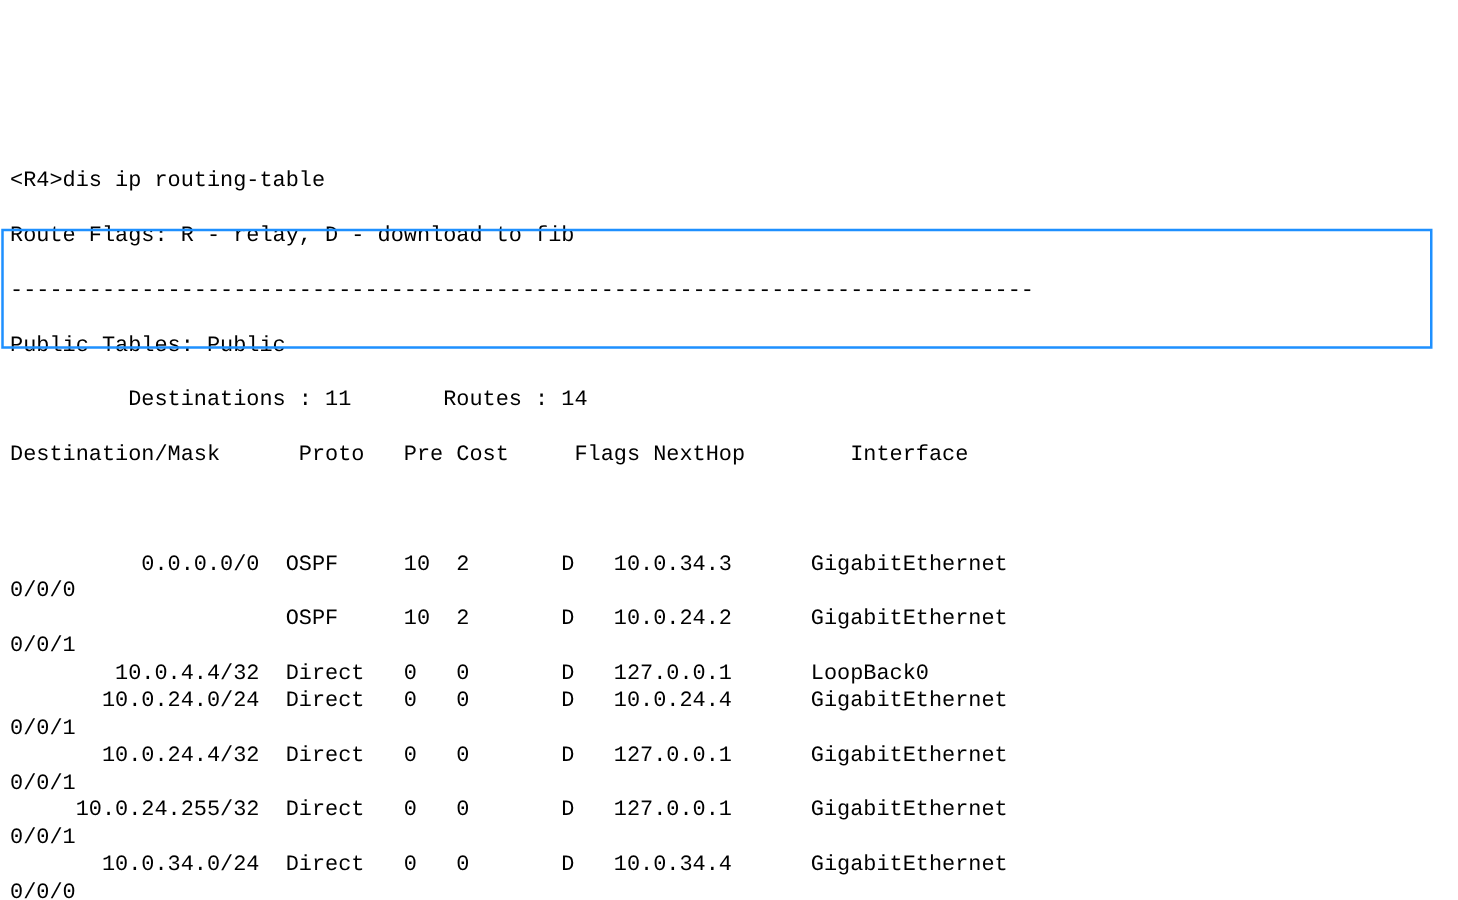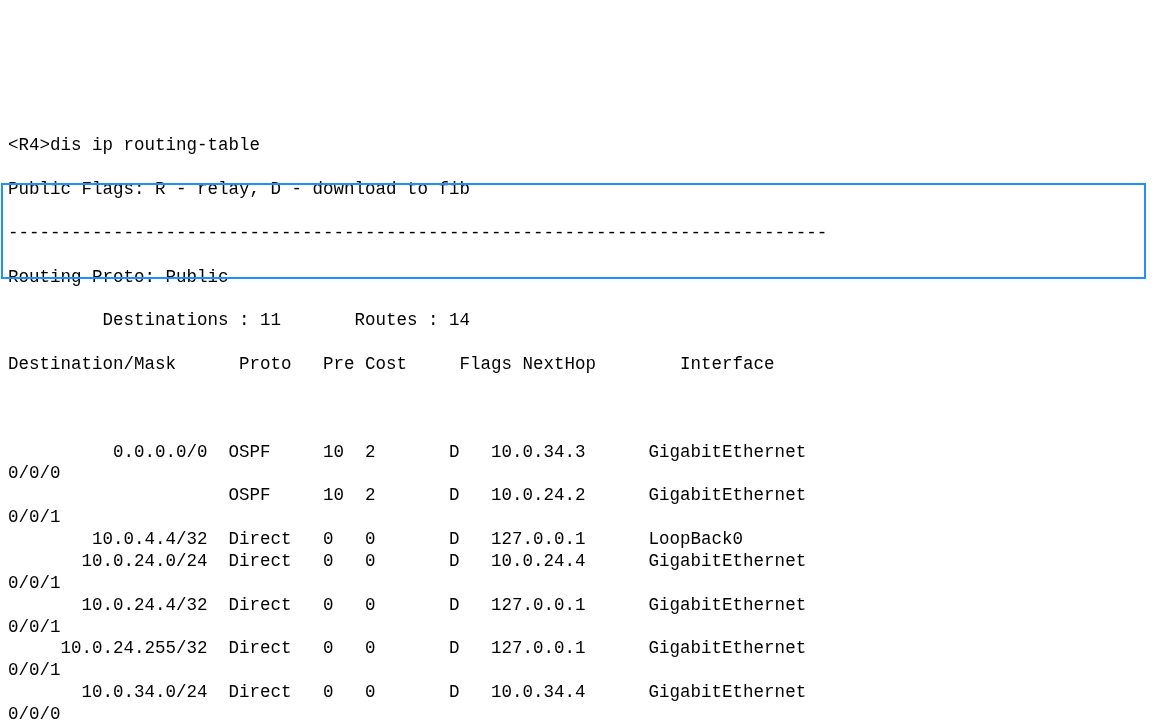--- a/index.html
+++ b/index.html
@@ -26,25 +26,25 @@
 </style>
 </head>
 <body>
 
 
 
 <div class="hl"></div>
 
 <span>&lt;R4&gt;dis ip routing-table
 </span>
-<span>Public Flags: R - relay, D - download to fib
+<span>Route Flags: R - relay, D - download to fib
 </span>
 <span>------------------------------------------------------------------------------
 </span>
-<span>Routing Proto: Public
+<span>Public Tables: Public
 </span>
 <span>         Destinations : 11       Routes : 14
 </span>
 <span id="header-line">Destination/Mask      Proto   Pre Cost     Flags NextHop        Interface
 
 </span>
 
 <span id="routes-body">          0.0.0.0/0  OSPF     10  2       D   10.0.34.3      GigabitEthernet
 0/0/0
                      OSPF     10  2       D   10.0.24.2      GigabitEthernet

